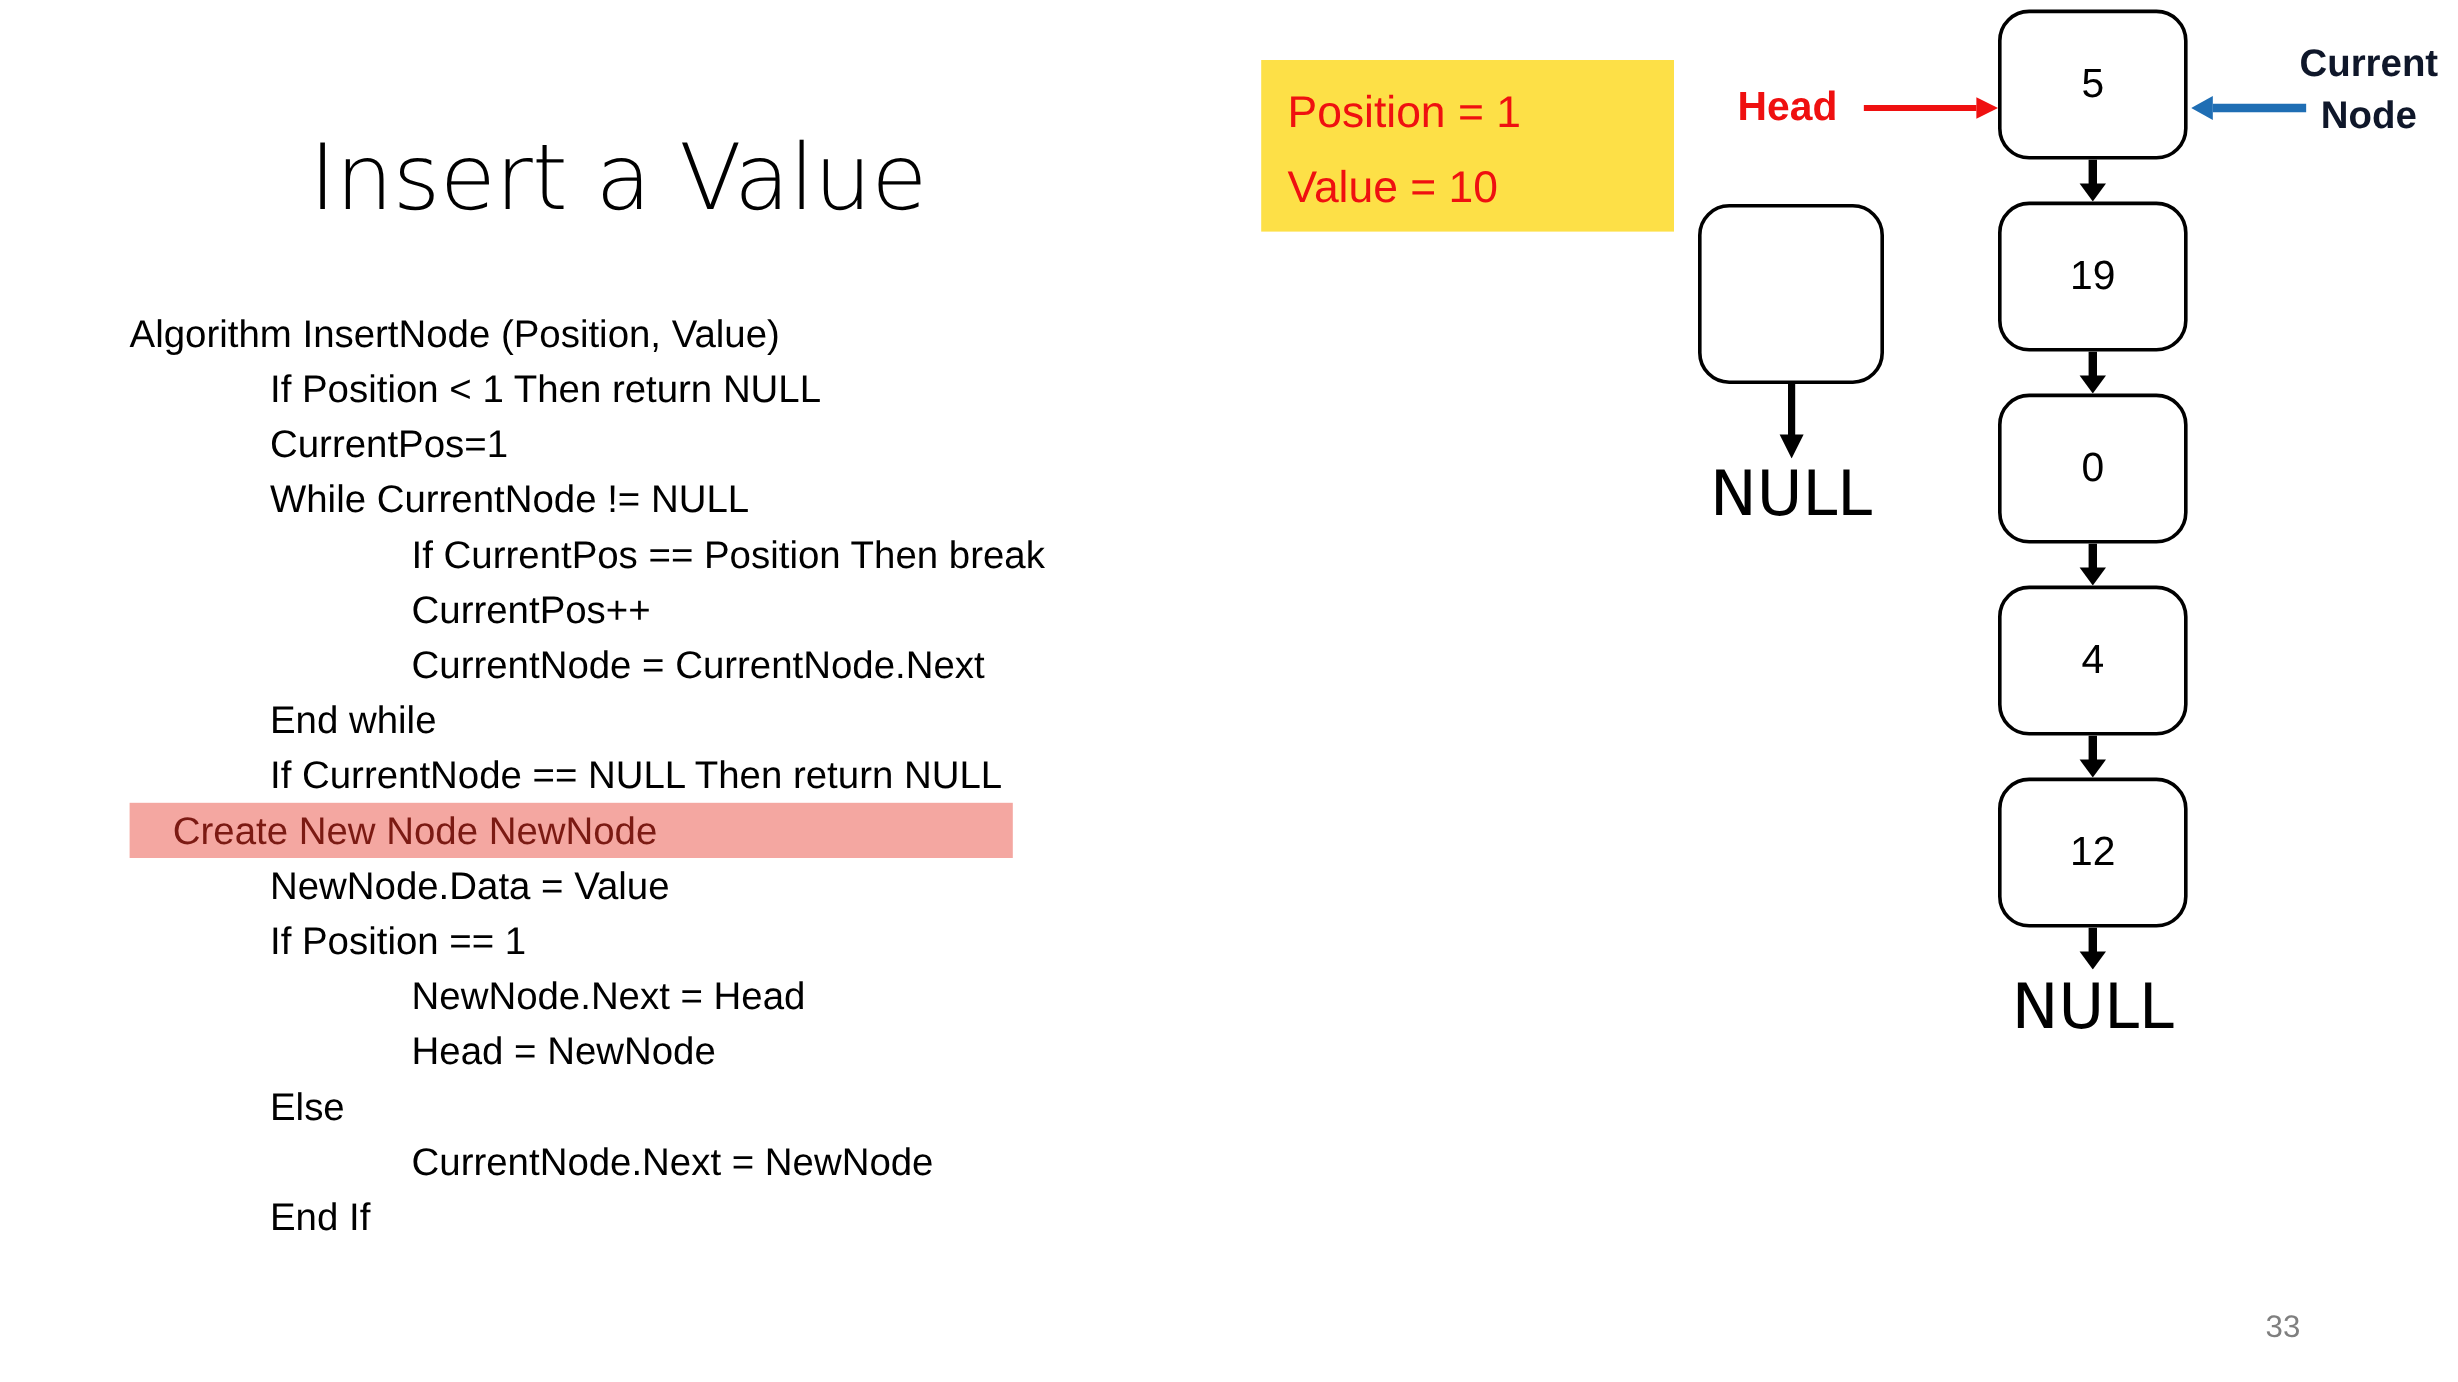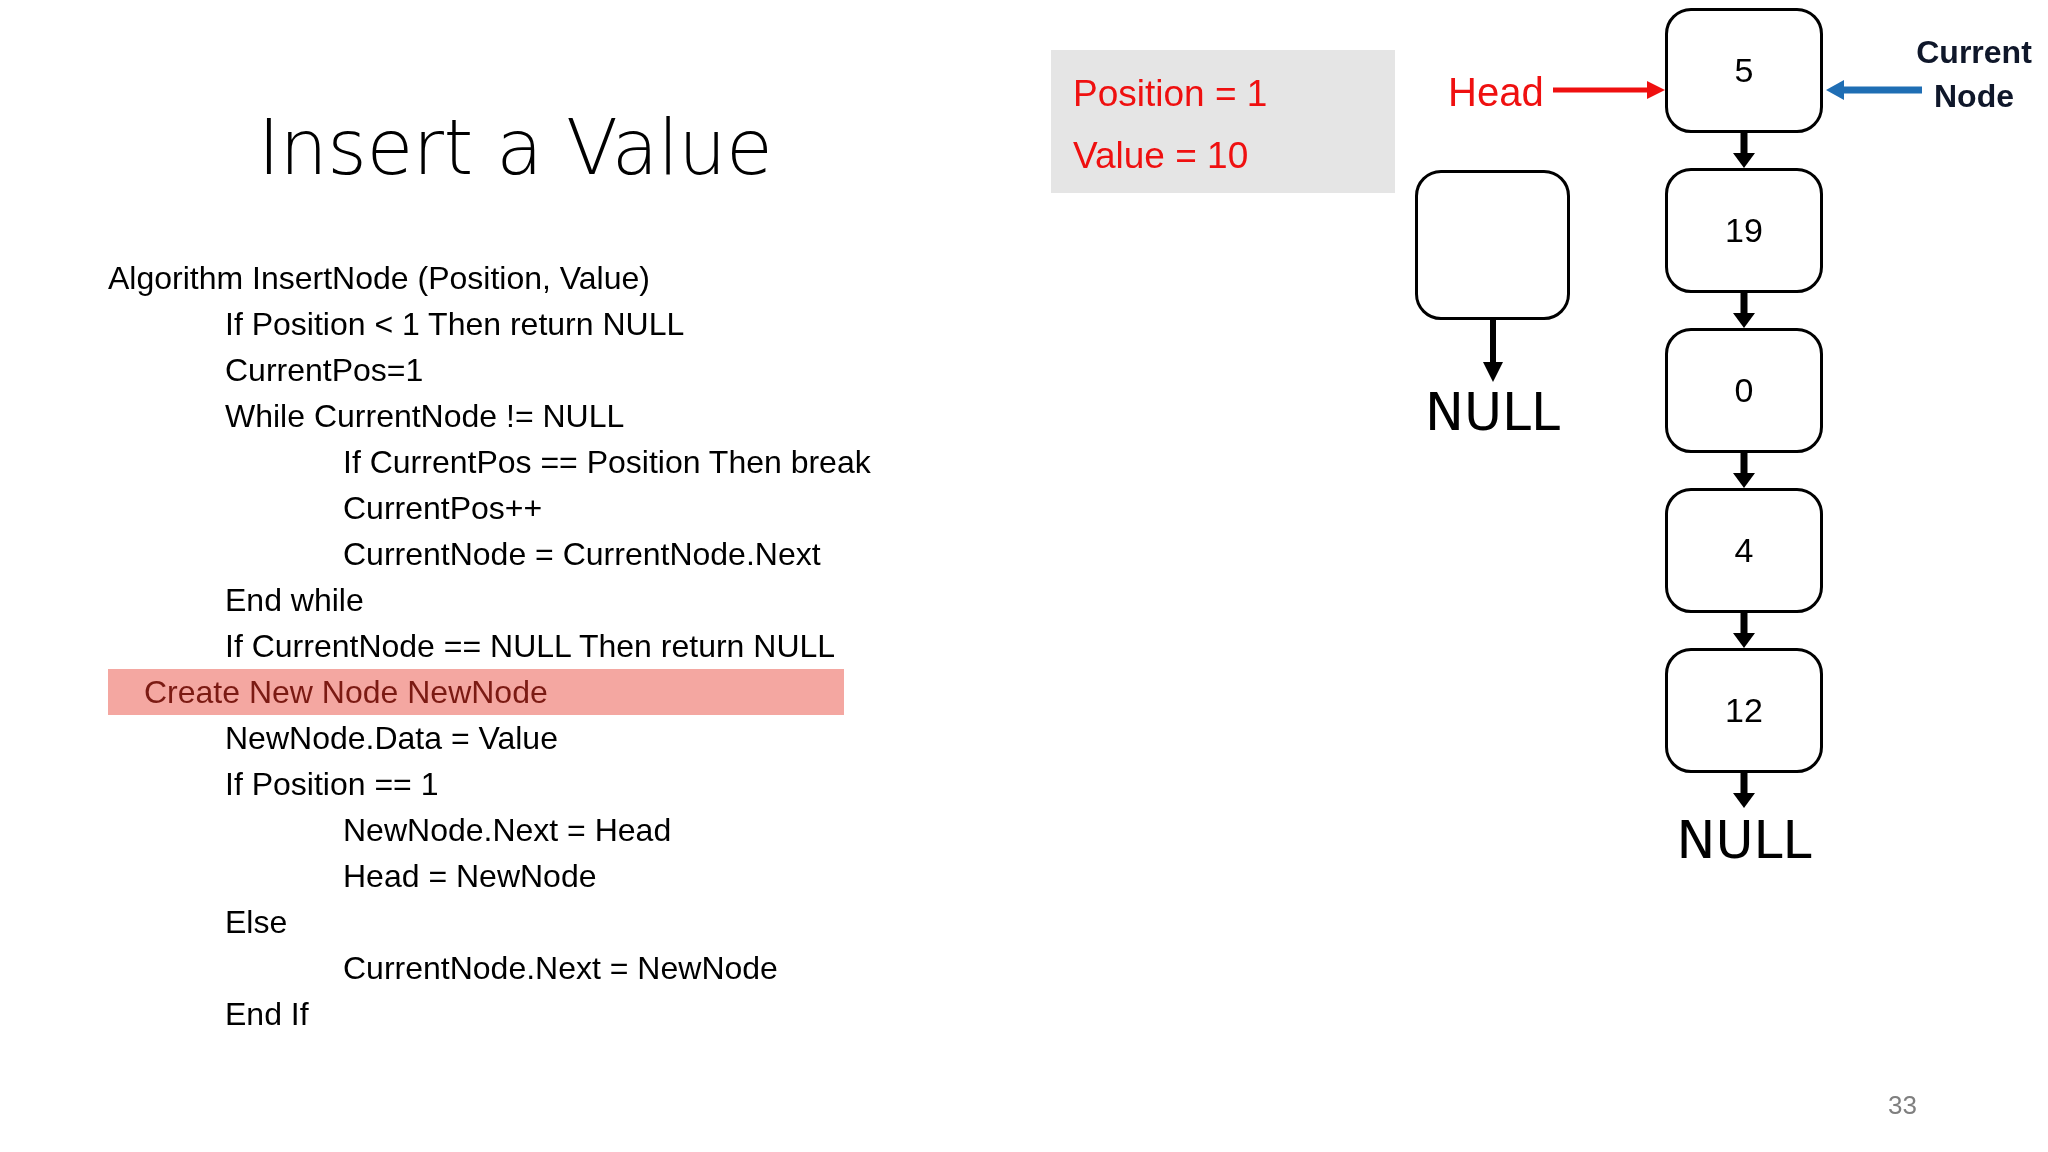--- a/index.html
+++ b/index.html
@@ -58,38 +58,38 @@
     padding-left: 36px;
   }
 
   
   #params-box {
     position: absolute;
     left: 1051px;
     top: 50px;
     width: 344px;
     height: 143px;
-    background: #e5e5e5;
+    background: #fde047;
     box-sizing: border-box;
     padding: 13px 0 0 22px;
   }
   #params-box .pline {
     font-size: 37px;
     line-height: 62px;
     color: #ef1010;
     white-space: nowrap;
   }
 
   
   #head-label {
     position: absolute;
     left: 1448px;
     top: 70px;
-    font-size: 40px;
-    font-weight: normal;
+    font-size: 34px;
+    font-weight: bold;
     color: #ef1010;
     white-space: nowrap;
   }
   #head-arrow {
     position: absolute;
     left: 1553px;
     top: 78px;
     width: 112px;
     height: 24px;
   }

